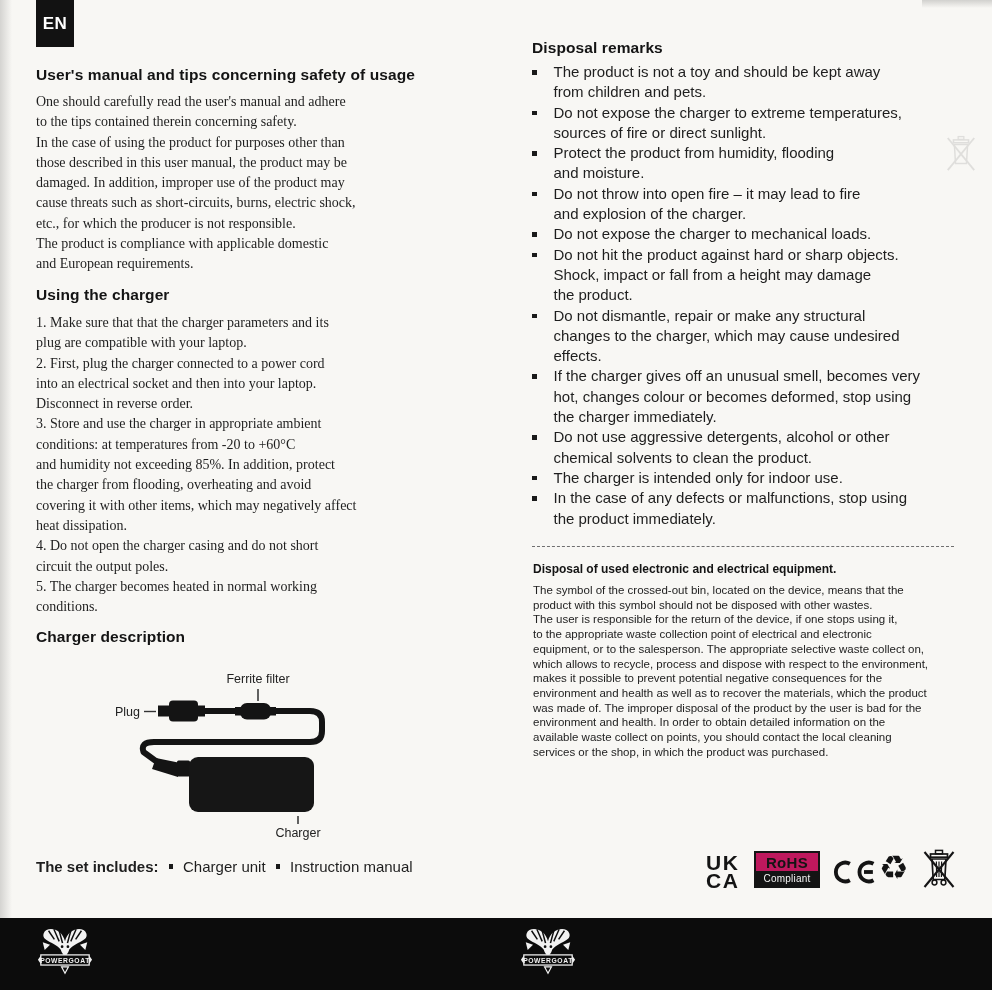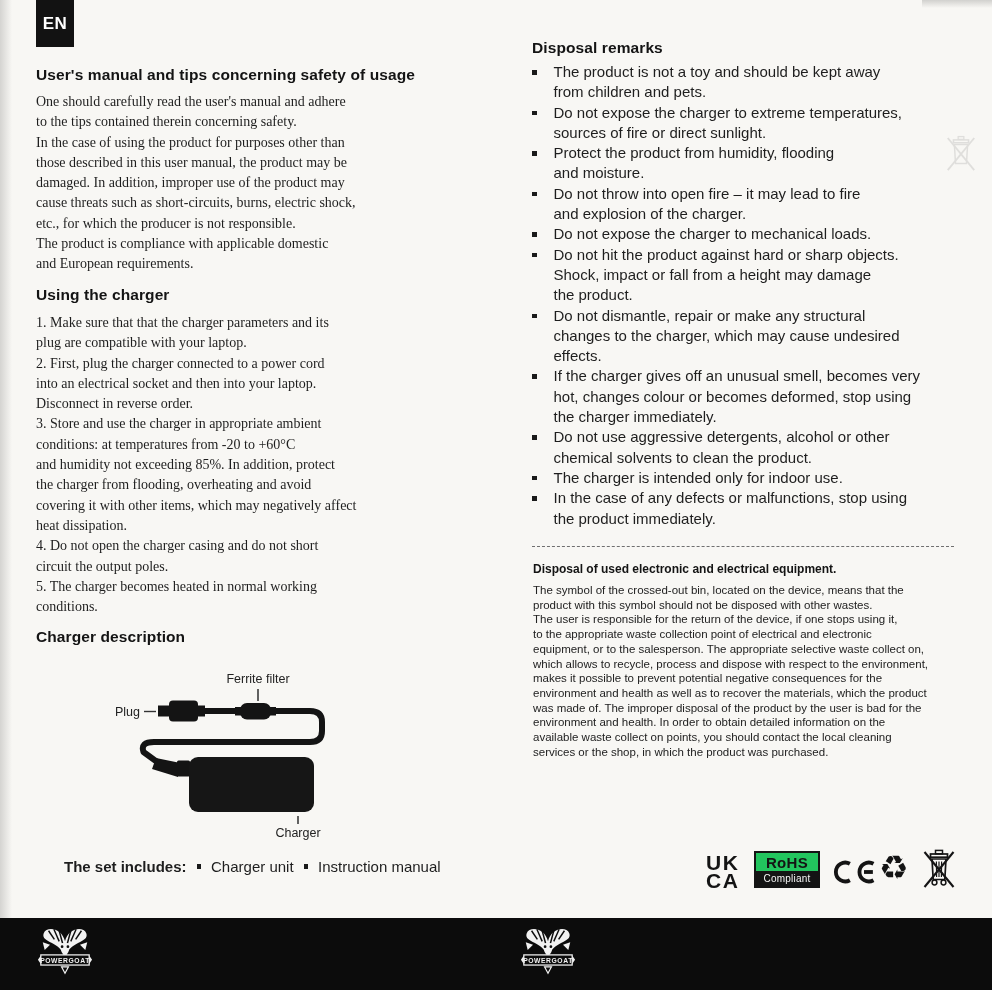--- a/index.html
+++ b/index.html
@@ -46,32 +46,32 @@
   .disposal-b {
     position:absolute; left:533px; top:583px; width:448px; font-size:11.5px; line-height:14.7px;
     white-space:pre-line; color:#222;
   }
   
   .diagram { position:absolute; left:36px; top:660px; }
   .diagram text { font-family:"Liberation Sans", sans-serif; fill:#222; }
   
   .set-row {
     position:absolute; left:36px; top:858px; display:flex; align-items:center; gap:10px;
-    font-size:15px; color:#1e1e1e;margin-left:28px;
+    font-size:15px; color:#1e1e1e;
   }
   .set-row .lbl { font-weight:bold; }
   .set-row .sq { width:4.5px; height:4.5px; background:#1a1a1a; }
   
   .ukca {
     position:absolute; left:706px; top:854px; font-weight:bold; font-size:21px; line-height:17.5px;
     letter-spacing:1.5px; color:#141414;
   }
   .rohs {
     position:absolute; left:754px; top:851px; width:66px; border:2.2px solid #141414; text-align:center;
-    background:#22c55e;
+    background:#be185d;
   }
   .rohs .t { font-size:15px; font-weight:bold; color:#141414; padding:1px 2px 0; letter-spacing:.3px; }
   .rohs .s { font-size:10px; color:#f5f5f5; background:#141414; padding:1.5px 2px 2.5px; letter-spacing:.2px; }
   .ce { position:absolute; left:831px; top:856px; }
   .recycle { position:absolute; left:879px; top:849px; font-size:33px; line-height:38px; color:#141414; }
   .bin { position:absolute; left:921px; top:848px; }
   .bin-watermark { position:absolute; left:944px; top:132px; opacity:.10; }
   
   .footer-bar { position:absolute; left:0; top:918px; width:992px; height:72px; background:#0c0c0c; }
   .goat { position:absolute; top:6px; }

